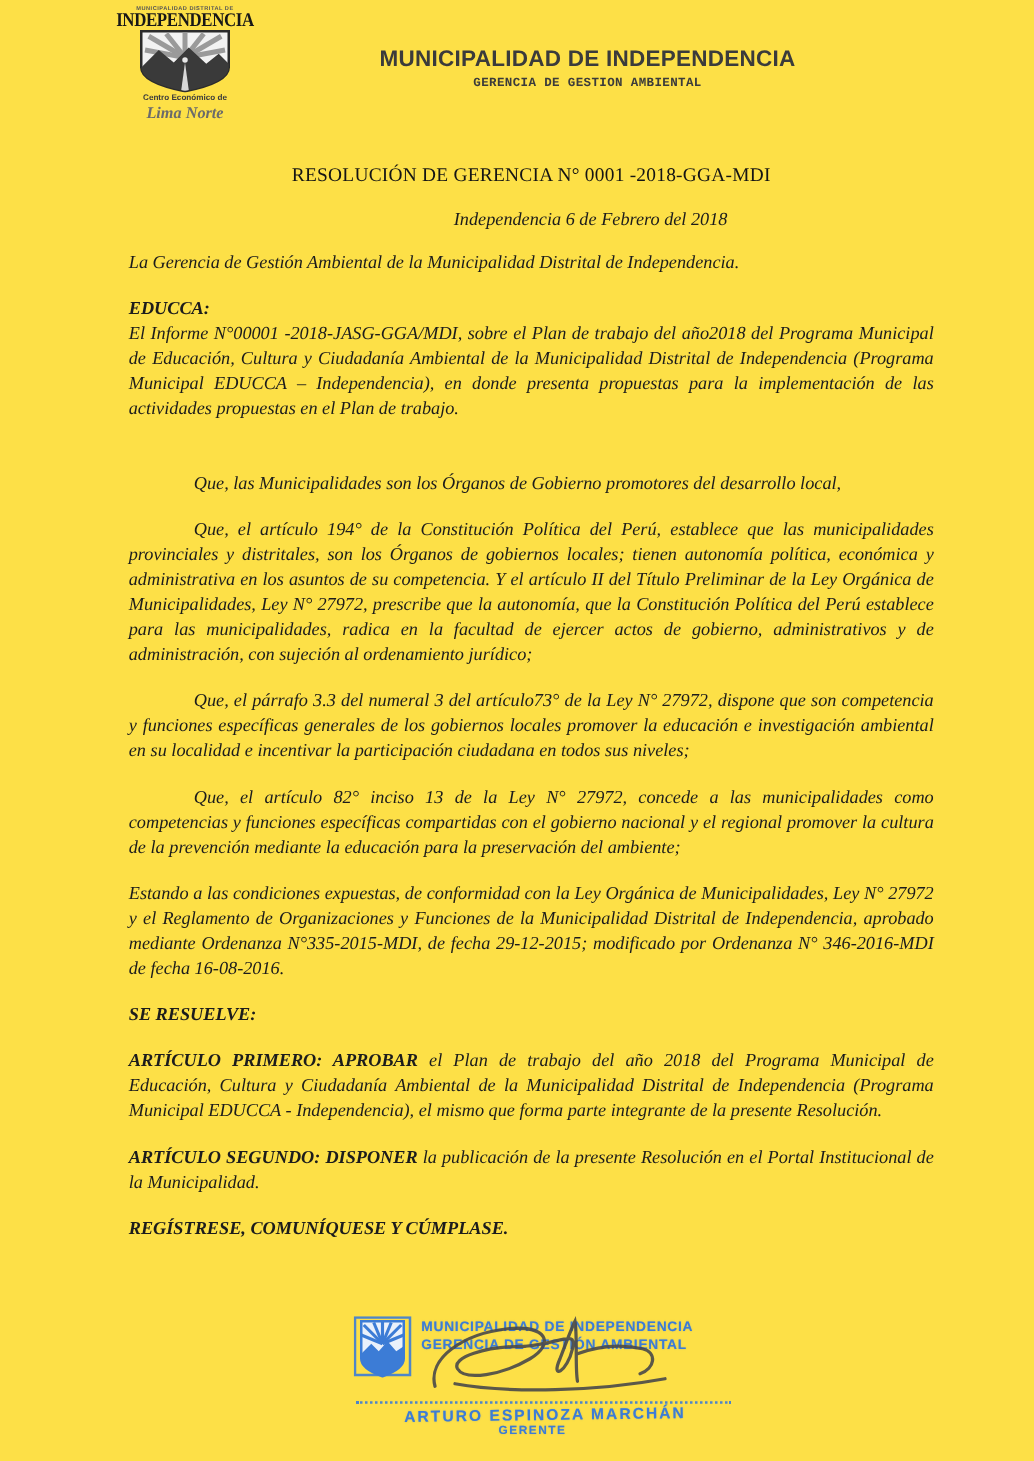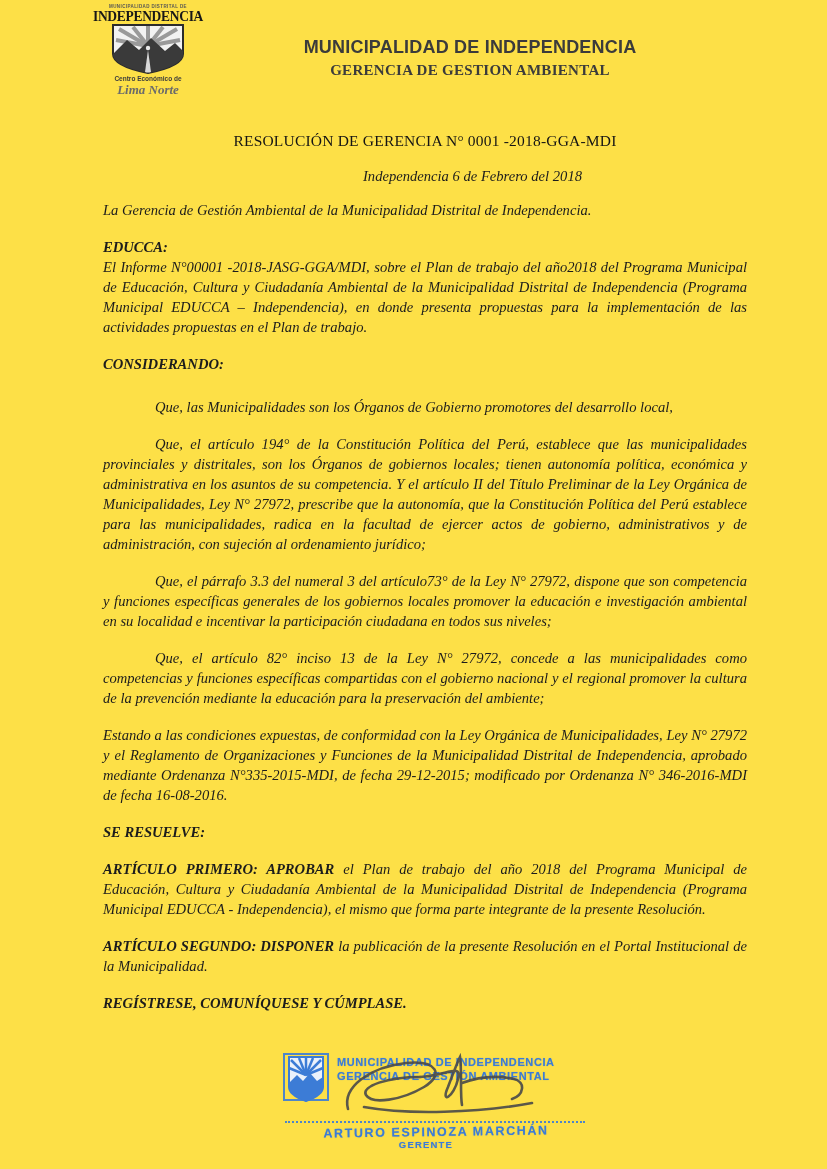--- a/index.html
+++ b/index.html
@@ -38,22 +38,22 @@
     filter:blur(0.6px);
   }
   .org-title {
     position:absolute; top:37px; left:470px; transform:translateX(-50%);
     font-family:"Liberation Sans", sans-serif;
     font-size:18px; font-weight:bold; color:#3b3b3b; letter-spacing:0.2px;
     white-space:nowrap;
   }
   .org-subtitle {
     position:absolute; top:62px; left:470px; transform:translateX(-50%);
-    font-family:Liberation Serif, serif;
-    font-size:15px; font-weight:bold; color:#3b3b3b; letter-spacing:0.3px;
+    font-family:Liberation Mono, monospace;
+    font-size:10px; font-weight:bold; color:#3b3b3b; letter-spacing:0.3px;
     white-space:nowrap;
   }
 
   
   .content {
     position:absolute; left:103px; top:131px; width:644px;
     font-size:14.6px; line-height:20px; font-style:italic;
     text-align:justify;
   }
   .doc-title {
@@ -141,21 +141,20 @@
 
     <div class="doc-title">RESOLUCIÓN DE GERENCIA N° 0001 -2018-GGA-MDI</div>
 
     <div class="date-line">Independencia 6 de Febrero del 2018</div>
 
     <p class="intro">La Gerencia de Gestión Ambiental de la Municipalidad Distrital de Independencia.</p>
 
     <div class="sec-heading">EDUCCA:</div>
     <p class="block">El Informe N°00001 -2018-JASG-GGA/MDI, sobre el Plan de trabajo del año2018 del Programa Municipal de Educación, Cultura y Ciudadanía Ambiental de la Municipalidad Distrital de Independencia (Programa Municipal EDUCCA – Independencia), en donde presenta propuestas para la implementación de las actividades propuestas en el Plan de trabajo.</p>
 
-    <div class="sec-heading">CONSIDERANDO:</div>
     <div class="gap-sm"></div>
     <p class="block indent">Que, las Municipalidades son los Órganos de Gobierno promotores del desarrollo local,</p>
     <p class="block indent">Que, el artículo 194° de la Constitución Política del Perú, establece que las municipalidades provinciales y distritales, son los Órganos de gobiernos locales; tienen autonomía política, económica y administrativa en los asuntos de su competencia. Y el artículo II del Título Preliminar de la Ley Orgánica de Municipalidades, Ley N° 27972, prescribe que la autonomía, que la Constitución Política del Perú establece para las municipalidades, radica en la facultad de ejercer actos de gobierno, administrativos y de administración, con sujeción al ordenamiento jurídico;</p>
     <p class="block indent">Que, el párrafo 3.3 del numeral 3 del artículo73° de la Ley N° 27972, dispone que son competencia y funciones específicas generales de los gobiernos locales promover la educación e investigación ambiental en su localidad e incentivar la participación ciudadana en todos sus niveles;</p>
     <p class="block indent">Que, el artículo 82° inciso 13 de la Ley N° 27972, concede a las municipalidades como competencias y funciones específicas compartidas con el gobierno nacional y el regional promover la cultura de la prevención mediante la educación para la preservación del ambiente;</p>
 
     <p class="block">Estando a las condiciones expuestas, de conformidad con la Ley Orgánica de Municipalidades, Ley N° 27972 y el Reglamento de Organizaciones y Funciones de la Municipalidad Distrital de Independencia, aprobado mediante Ordenanza N°335-2015-MDI, de fecha 29-12-2015; modificado por Ordenanza N° 346-2016-MDI de fecha 16-08-2016.</p>
 
     <div class="sec-heading">SE RESUELVE:</div>
     <div class="gap-md"></div>

